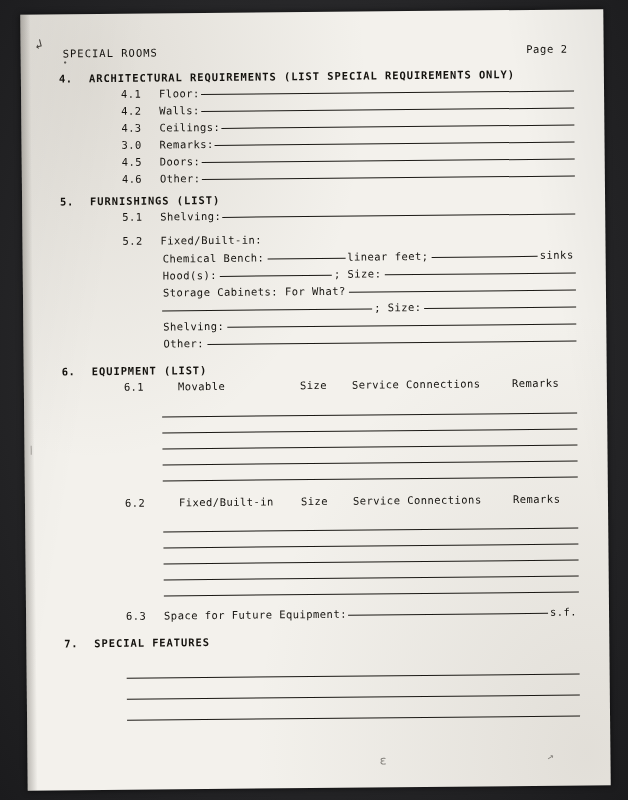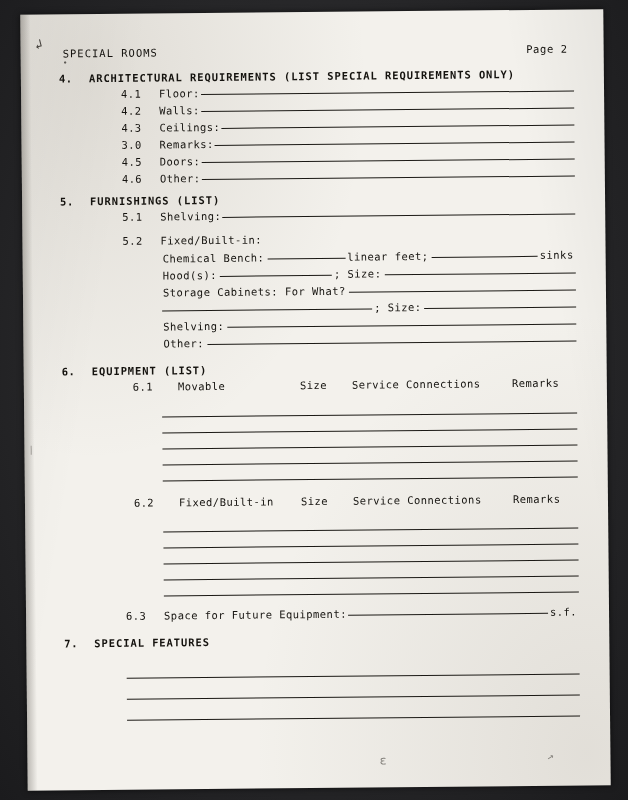--- a/index.html
+++ b/index.html
@@ -134,21 +134,21 @@
     letter-spacing: 0.45px;
     padding: 0 2px;
   }
 
   
   .eq-head {
     display: flex;
     align-items: baseline;
     margin-bottom: 9px;
   }
-  .eq-head .row-num { flex: 0 0 38px; text-align: center; }
+  .eq-head .row-num { flex: 0 0 38px; }
   .eq-col { white-space: pre; letter-spacing: 0.45px; }
   .c1 { width: 122px; margin-left: 16px; }
   .c2 { width: 52px; }
   .c3 { width: 160px; }
 
   .blank-lines { margin-left: 100px; }
   .blank-lines .bl {
     border-bottom: 1px solid #1b1915;
     height: 15px;
   }

